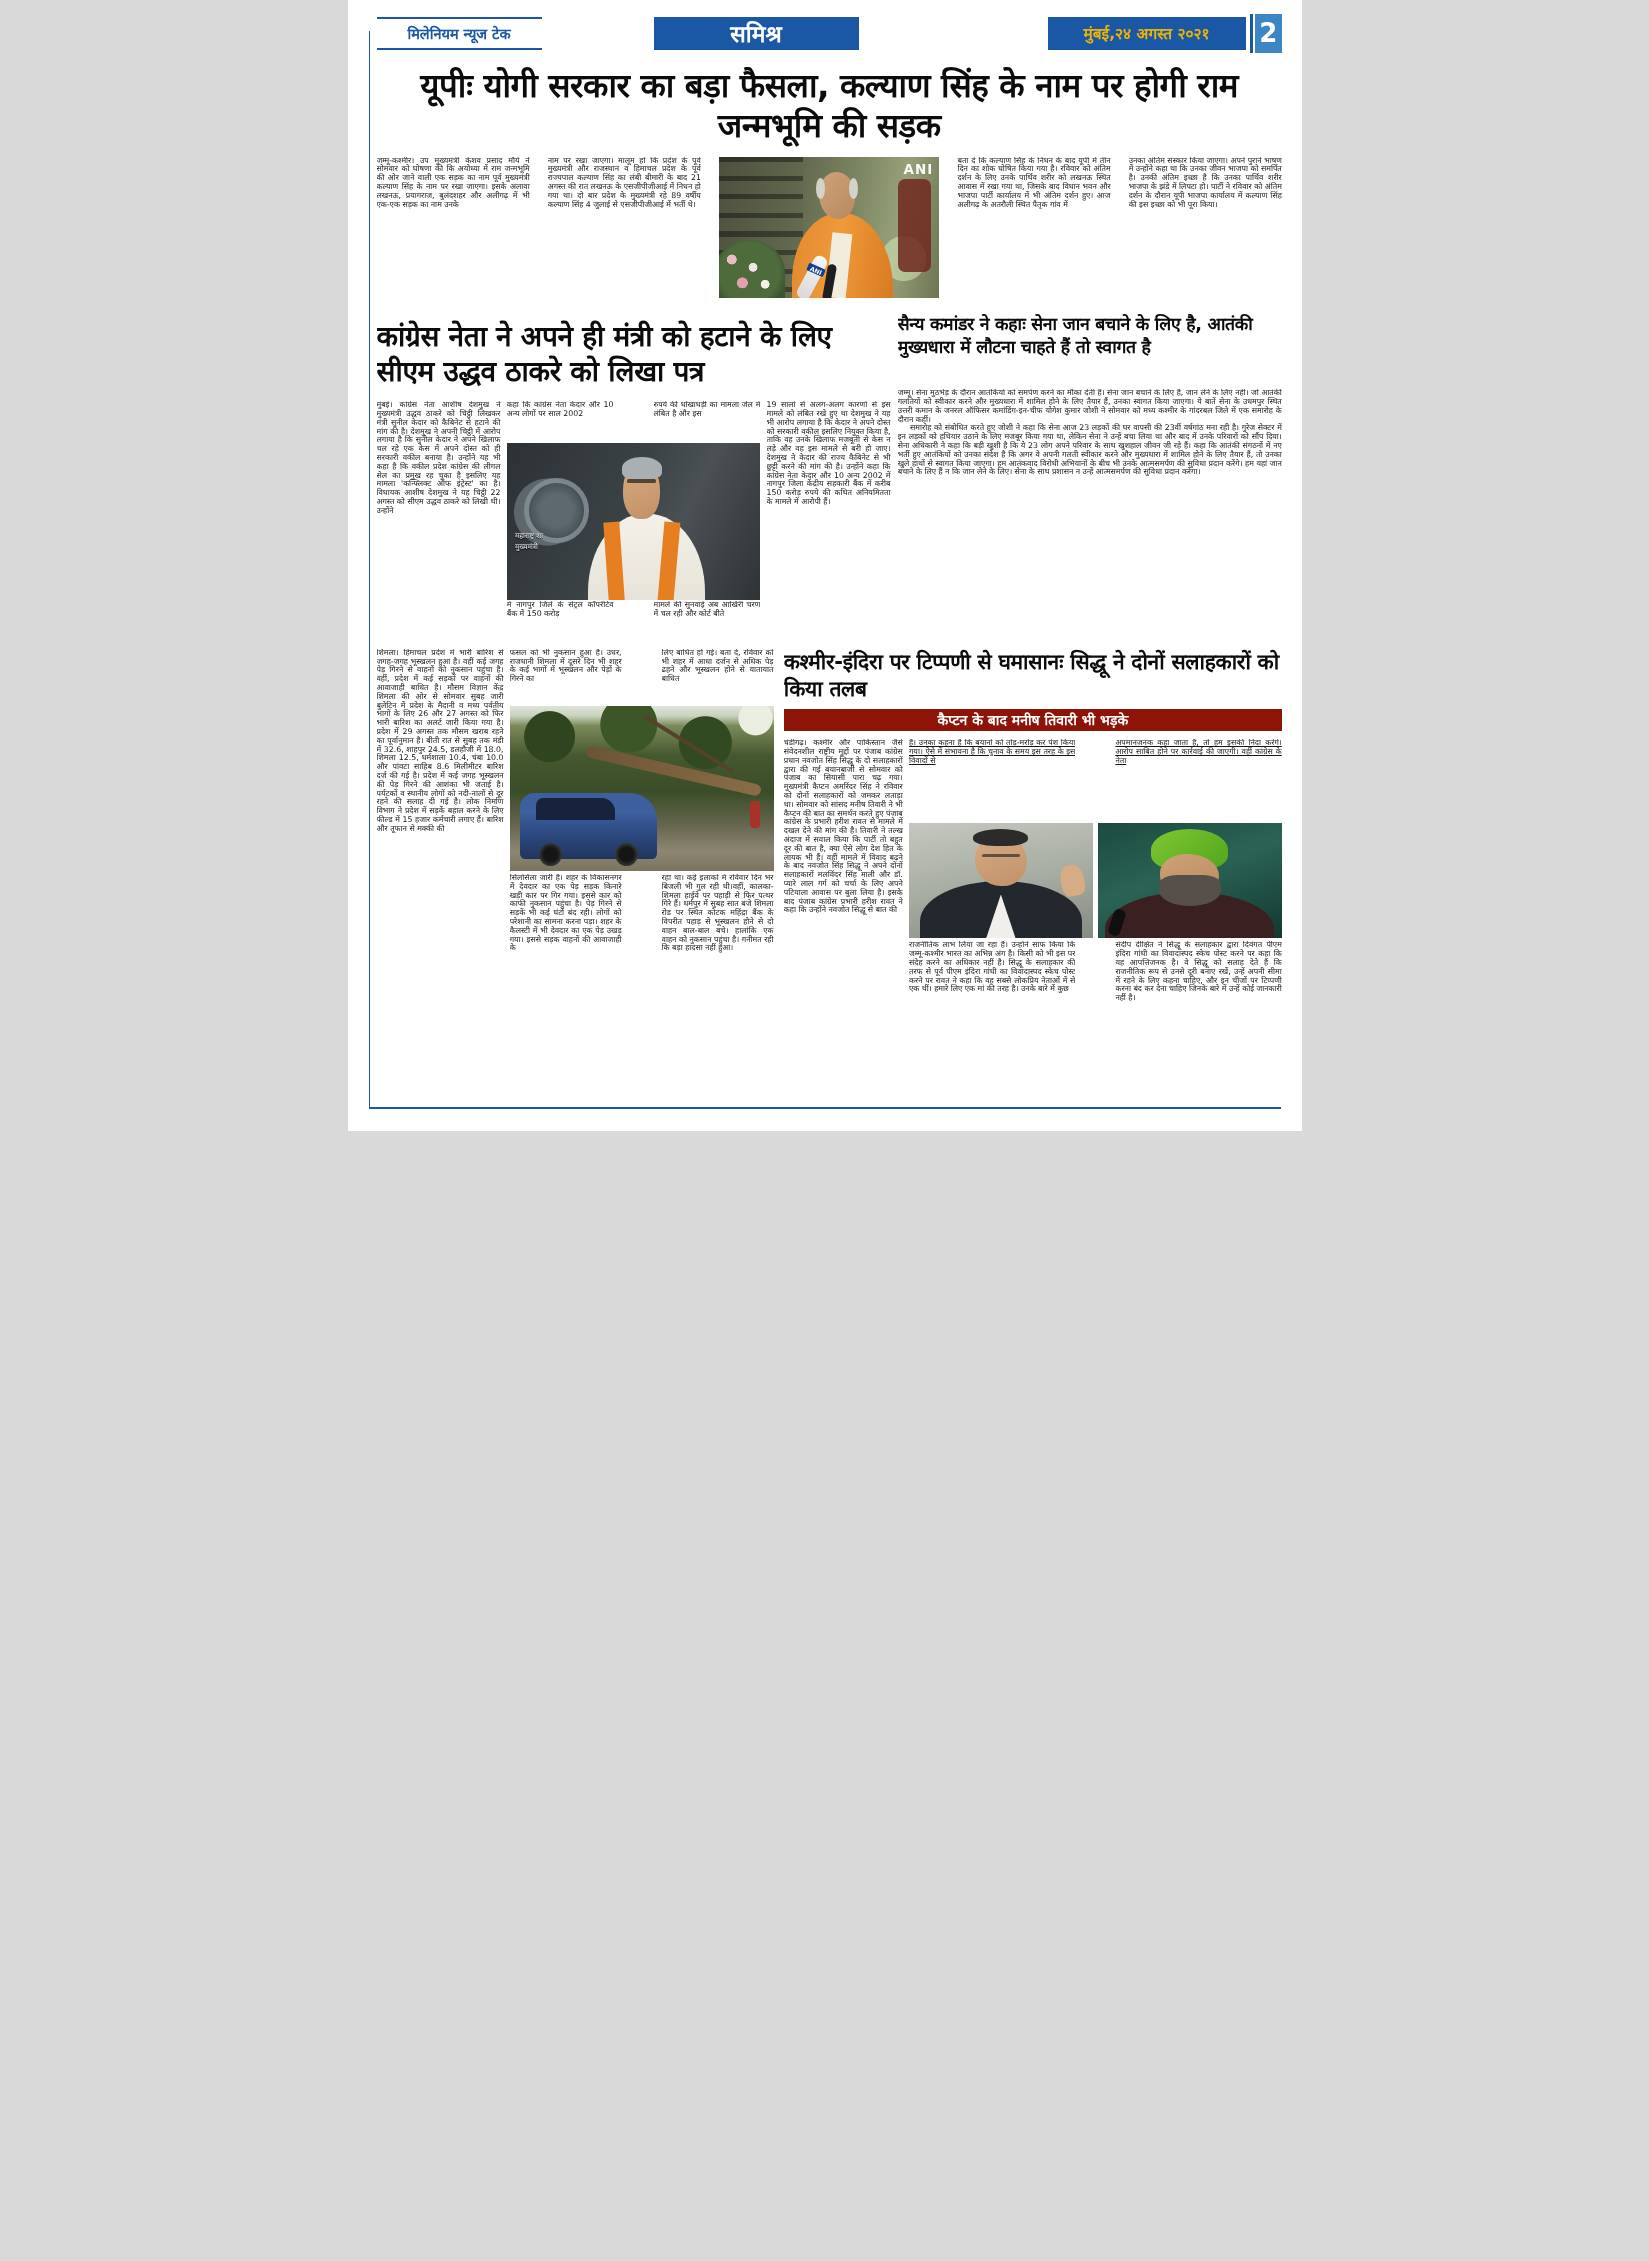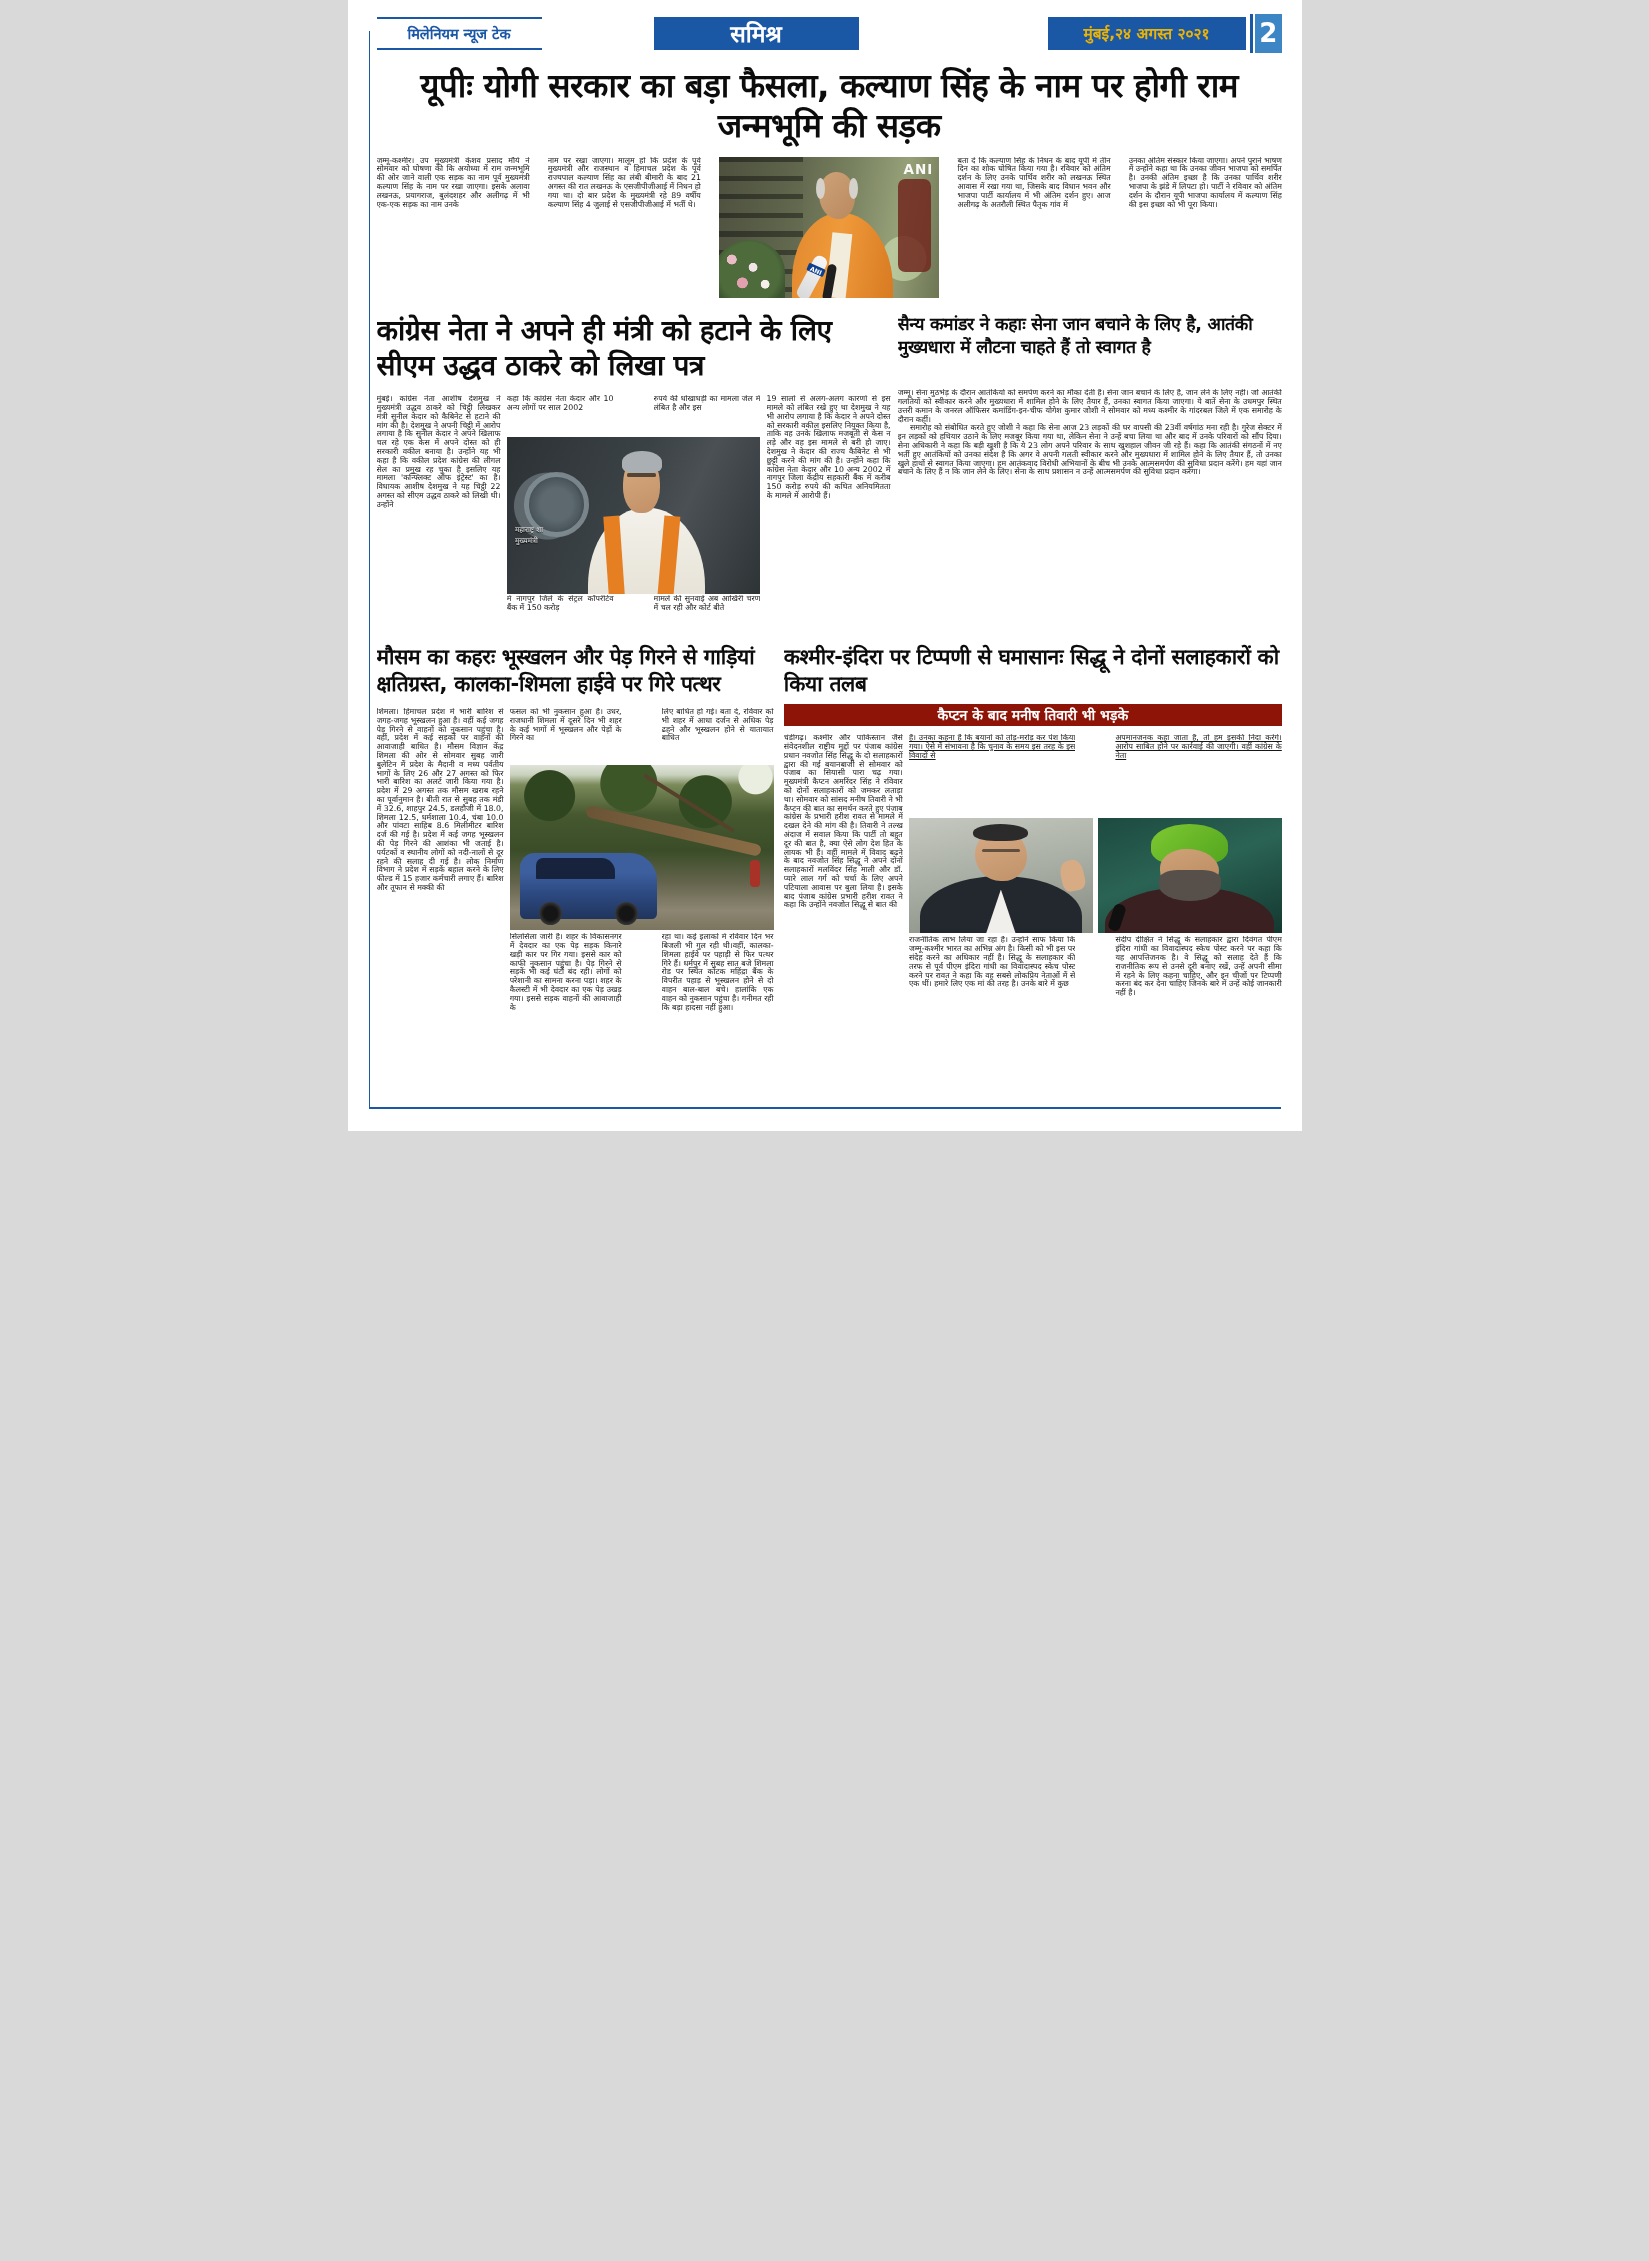--- a/index.html
+++ b/index.html
@@ -82,21 +82,21 @@
   .pk-hair-r { position:absolute; left:59%; top:15%; width:4%; height:15%; background:#d4d2cb; border-radius:50%; }
   .pk-mic-white { position:absolute; left:39%; bottom:-3.1px; width:13.5px; height:47px;
     background:linear-gradient(#f7f7f7,#d8d8d8); border-radius:6.2px; transform:rotate(28deg); }
   .pk-mic-dark { position:absolute; left:48%; bottom:-3.1px; width:9.3px; height:37px; background:#1f1f1f; border-radius:4.7px; transform:rotate(10deg); }
   .pk-ani { position:absolute; right:6.2px; top:4.1px; color:rgba(255,255,255,.95); font-weight:bold; font-size:13.5px; letter-spacing:1px; }
   .pk-ani2 { position:absolute; left:40%; bottom:24px; background:#0f3f8f; color:#fff; font-size:6.2px; font-weight:bold;
     padding:0.5px 3.1px; border-radius:1.6px; transform:rotate(24deg); }
 
   
   .mid { display:grid; grid-template-columns:514px 1fr; column-gap:7.2px; margin-top:15.5px; }
-  .congress-headline { font-size:28px; font-weight:bold; line-height:1.26; height:77px; overflow:hidden; margin-bottom:5.2px; }
+  .congress-headline { font-size:28px; font-weight:bold; line-height:1.26; height:77px; overflow:hidden; margin-bottom:5.2px;margin-top:6px; }
   .congress-body { display:grid; grid-template-columns:124px 1fr 124px; column-gap:6.2px; }
   .col-tall { height:232px; }
   .pair { display:grid; grid-template-columns:1fr 1fr; column-gap:6.2px;gap:40px; }
   .congress-mid .pair-top .bodytext { height:41px; }
   .congress-mid .pair-bottom .bodytext { height:29px; }
   .photo-uddhav { height:157px; margin:1px 0;
     background:
       radial-gradient(circle at 16% 44%, rgba(128,142,148,.55) 0 33px, rgba(0,0,0,0) 34px),
       linear-gradient(115deg,#2c3134 0%,#3b4246 45%,#4a5054 65%,#2e3336 100%); }
   .pu-emblem { position:absolute; left:7%; top:22%; width:65px; height:65px; border-radius:50%;
@@ -243,21 +243,20 @@
       <h2 class="army-headline">सैन्य कमांडर ने कहाः सेना जान बचाने के लिए है, आतंकी मुख्यधारा में लौटना चाहते हैं तो स्वागत है</h2>
       <div class="army-body">
         <p class="bodytext">जम्मू। सेना मुठभेड़ के दौरान आतंकियों को समर्पण करने का मौका देती है। सेना जान बचाने के लिए है, जान लेने के लिए नहीं। जो आतंकी गलतियों को स्वीकार करने और मुख्यधारा में शामिल होने के लिए तैयार हैं, उनका स्वागत किया जाएगा। ये बातें सेना के उधमपुर स्थित उत्तरी कमान के जनरल ऑफिसर कमांडिंग-इन-चीफ योगेश कुमार जोशी ने सोमवार को मध्य कश्मीर के गांदरबल जिले में एक समारोह के दौरान कहीं।</p>
         <p class="bodytext">समारोह को संबोधित करते हुए जोशी ने कहा कि सेना आज 23 लड़कों की घर वापसी की 23वीं वर्षगांठ मना रही है। गुरेज सेक्टर में इन लड़कों को हथियार उठाने के लिए मजबूर किया गया था, लेकिन सेना ने उन्हें बचा लिया था और बाद में उनके परिवारों को सौंप दिया। सेना अधिकारी ने कहा कि बड़ी खुशी है कि ये 23 लोग अपने परिवार के साथ खुशहाल जीवन जी रहे हैं। कहा कि आतंकी संगठनों में नए भर्ती हुए आतंकियों को उनका संदेश है कि अगर वे अपनी गलती स्वीकार करने और मुख्यधारा में शामिल होने के लिए तैयार हैं, तो उनका खुले हाथों से स्वागत किया जाएगा। हम आतंकवाद विरोधी अभियानों के बीच भी उनके आत्मसमर्पण की सुविधा प्रदान करेंगे। हम यहां जान बचाने के लिए हैं न कि जान लेने के लिए। सेना के साथ प्रशासन न उन्हें आत्मसमर्पण की सुविधा प्रदान करेगा।</p>
       </div>
     </article>
   </section>
 
   <section class="bottom">
     <article class="weather">
-      <h2 class="weather-headline">मौसम का कहरः भूस्खलन और पेड़ गिरने से गाड़ियां क्षतिग्रस्त, कालका-शिमला हाईवे पर गिरे पत्थर</h2>
       <div class="weather-body">
         <p class="bodytext col-xtall">शिमला। हिमाचल प्रदेश में भारी बारिश से जगह-जगह भूस्खलन हुआ है। वहीं कई जगह पेड़ गिरने से वाहनों को नुकसान पहुंचा है। वहीं, प्रदेश में कई सड़कों पर वाहनों की आवाजाही बाधित है। मौसम विज्ञान केंद्र शिमला की ओर से सोमवार सुबह जारी बुलेटिन में प्रदेश के मैदानी व मध्य पर्वतीय भागों के लिए 26 और 27 अगस्त को फिर भारी बारिश का अलर्ट जारी किया गया है। प्रदेश में 29 अगस्त तक मौसम खराब रहने का पूर्वानुमान है। बीती रात से सुबह तक मंडी में 32.6, शाहपुर 24.5, डलहौजी में 18.0, शिमला 12.5, धर्मशाला 10.4, चंबा 10.0 और पांवटा साहिब 8.6 मिलीमीटर बारिश दर्ज की गई है। प्रदेश में कई जगह भूस्खलन की पेड़ गिरने की आशंका भी जताई है। पर्यटकों व स्थानीय लोगों को नदी-नालों से दूर रहने की सलाह दी गई है। लोक निर्माण विभाग ने प्रदेश में सड़कें बहाल करने के लिए फील्ड में 15 हजार कर्मचारी लगाए हैं। बारिश और तूफान से मक्की की</p>
         <div class="weather-mid">
           <div class="pair pair-top">
             <p class="bodytext">फसल को भी नुकसान हुआ है। उधर, राजधानी शिमला में दूसरे दिन भी शहर के कई भागों में भूस्खलन और पेड़ों के गिरने का</p>
             <p class="bodytext">लिए बाधित हो गई। बता दें, रविवार को भी शहर में आधा दर्जन से अधिक पेड़ ढहने और भूस्खलन होने से यातायात बाधित</p>
           </div>
           <div class="photo-frame photo-tree">
             <div class="pt-canopy"></div>
             <div class="pt-trunk"></div>

